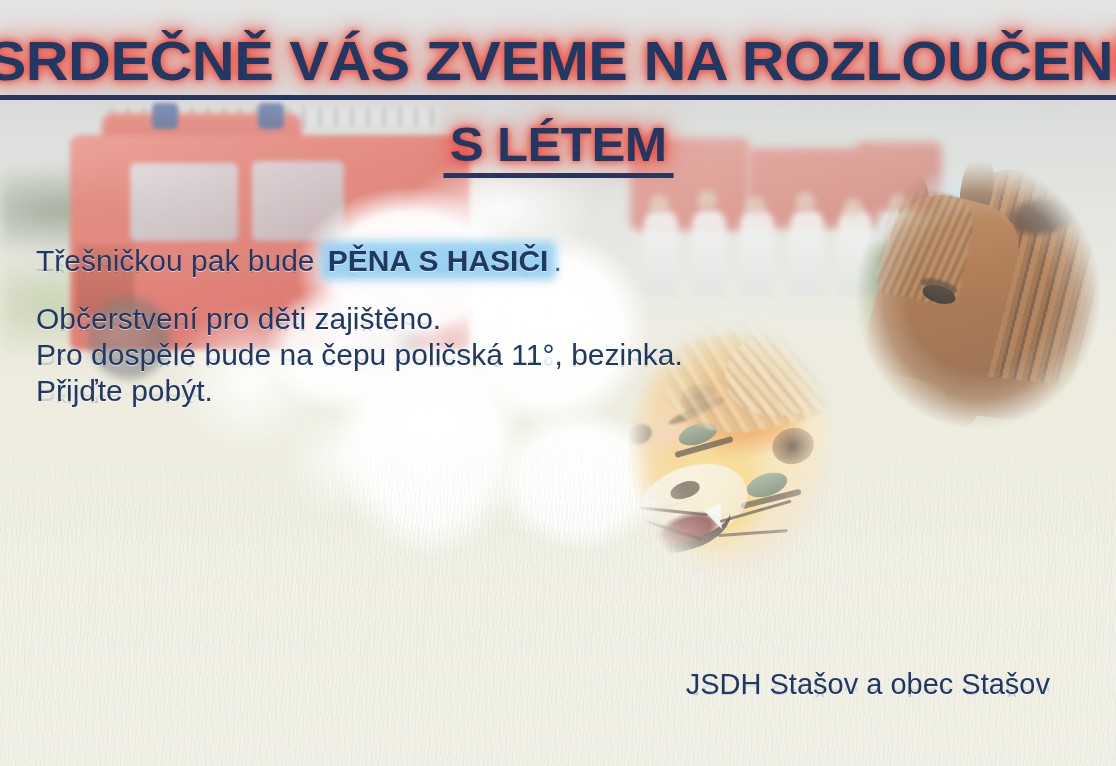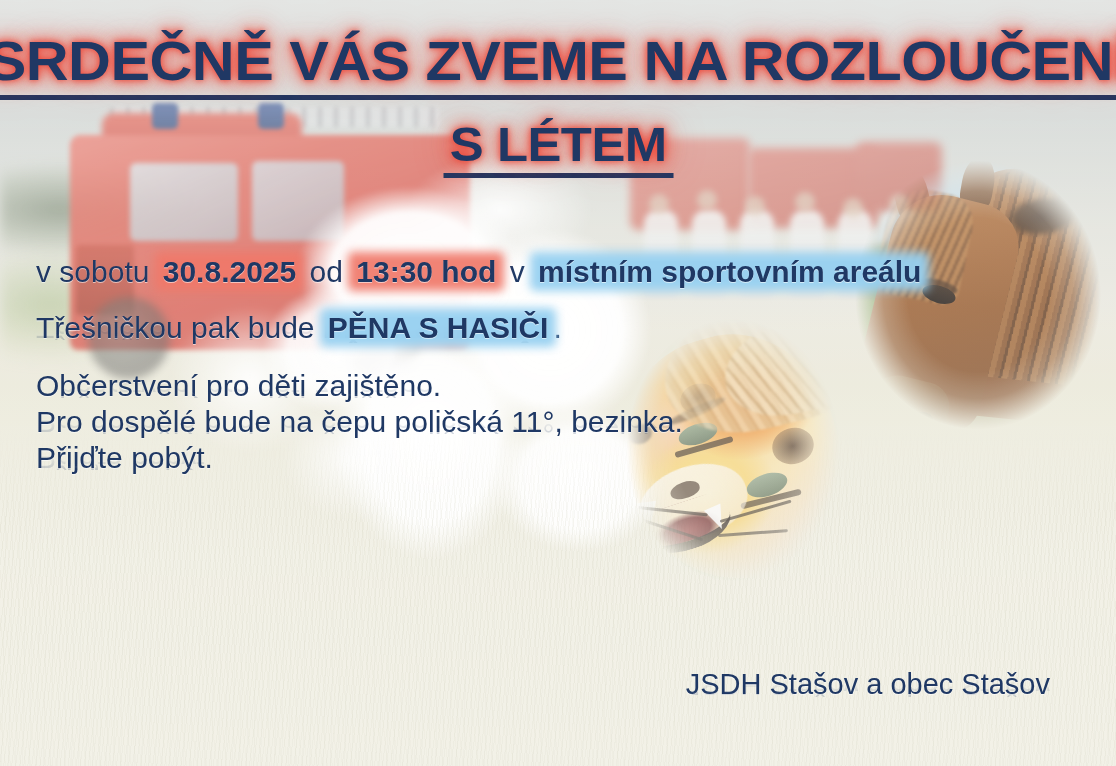--- a/index.html
+++ b/index.html
@@ -451,23 +451,20 @@
   <div id="content">
 
     <div id="headline">
       <div class="title-line" id="title-line-1">SRDEČNĚ VÁS ZVEME NA ROZLOUČENÍ</div>
       <br>
       <div class="title-line" id="title-line-2">S LÉTEM</div>
     </div>
 
     <div id="body-text">
 
-      <div class="body-line wrap" style="line-height:1.75;margin-bottom:14px;">
-        <span>v sobotu </span><span class="b hl hl-red">30.8.2025</span><span> od </span><span class="b hl hl-red">13:30 hod</span><span> v </span><span class="b hl hl-blue">místním sportovním areálu</span>
-      </div>
 
 
       <div class="body-line" style="margin-bottom:28px;">
         <span>Třešničkou pak bude </span><span class="b hl hl-blue">PĚNA S HASIČI</span><span>.</span>
         <span class="reflect" aria-hidden="true">
           <span>Třešničkou pak bude </span><span class="b">PĚNA S HASIČI</span><span>.</span>
         </span>
       </div>
 
       <div class="body-line tight">

